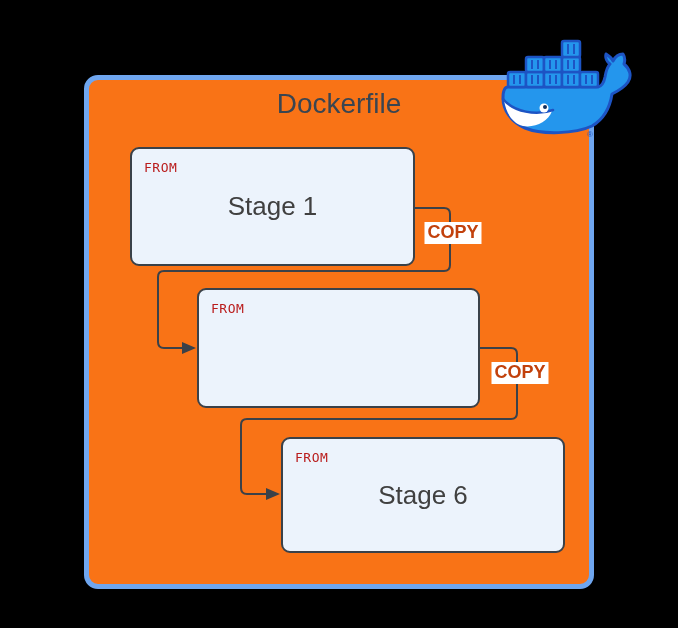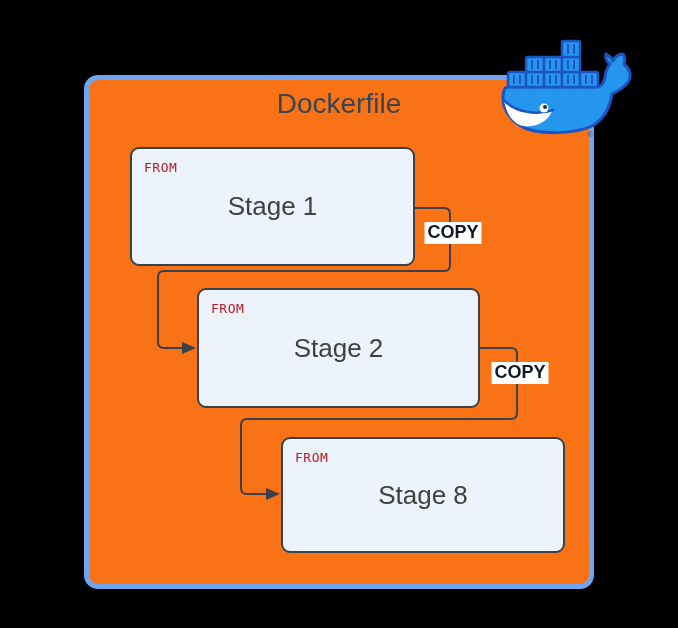--- a/index.html
+++ b/index.html
@@ -43,21 +43,21 @@
     font-size:26px;color:#404040;
   }
   .s1{left:130px;top:147px;width:285px;height:119px;}
   .s2{left:197px;top:288px;width:283px;height:120px;}
   .s3{left:281px;top:437px;width:284px;height:116px;}
 
   
   .copy-label{
     position:absolute;transform:translateX(-50%);
     background:#fff;padding:1px 3px;
-    font-size:18px;font-weight:bold;color:#0f172a;
+    font-size:18px;font-weight:bold;color:#c2410c;
     z-index:3;line-height:1.1;
   }
   .c1{left:453px;top:222px;}
   .c2{left:520px;top:362px;}
 
   
   .logo{position:absolute;left:494px;top:28px;z-index:4;}
 </style>
 </head>
 <body>
@@ -77,25 +77,24 @@
     <path d="M415 208 H444 Q450 208 450 214 V265 Q450 271 444 271 H164 Q158 271 158 277 V342 Q158 348 164 348 H182" fill="none" stroke="#3A4149" stroke-width="2" marker-end="url(#arrow)"></path>
     <path d="M480 348 H511 Q517 348 517 354 V413 Q517 419 511 419 H247 Q241 419 241 425 V488 Q241 494 247 494 H266" fill="none" stroke="#3A4149" stroke-width="2" marker-end="url(#arrow)"></path>
   </svg>
 
   <div class="stage s1">
     <span class="from">FROM</span>
     <span class="stage-label">Stage 1</span>
   </div>
   <div class="stage s2">
     <span class="from">FROM</span>
-    <span class="stage-label">Stage 2</span>
   </div>
   <div class="stage s3">
     <span class="from">FROM</span>
-    <span class="stage-label">Stage 8</span>
+    <span class="stage-label">Stage 6</span>
   </div>
 
   <div class="copy-label c1">COPY</div>
   <div class="copy-label c2">COPY</div>
 
   <svg class="logo" width="150" height="112" viewBox="0 0 150 112">
 
     <g>
       <path d="M14,59 H104
                C108,58 110,54 111,49

